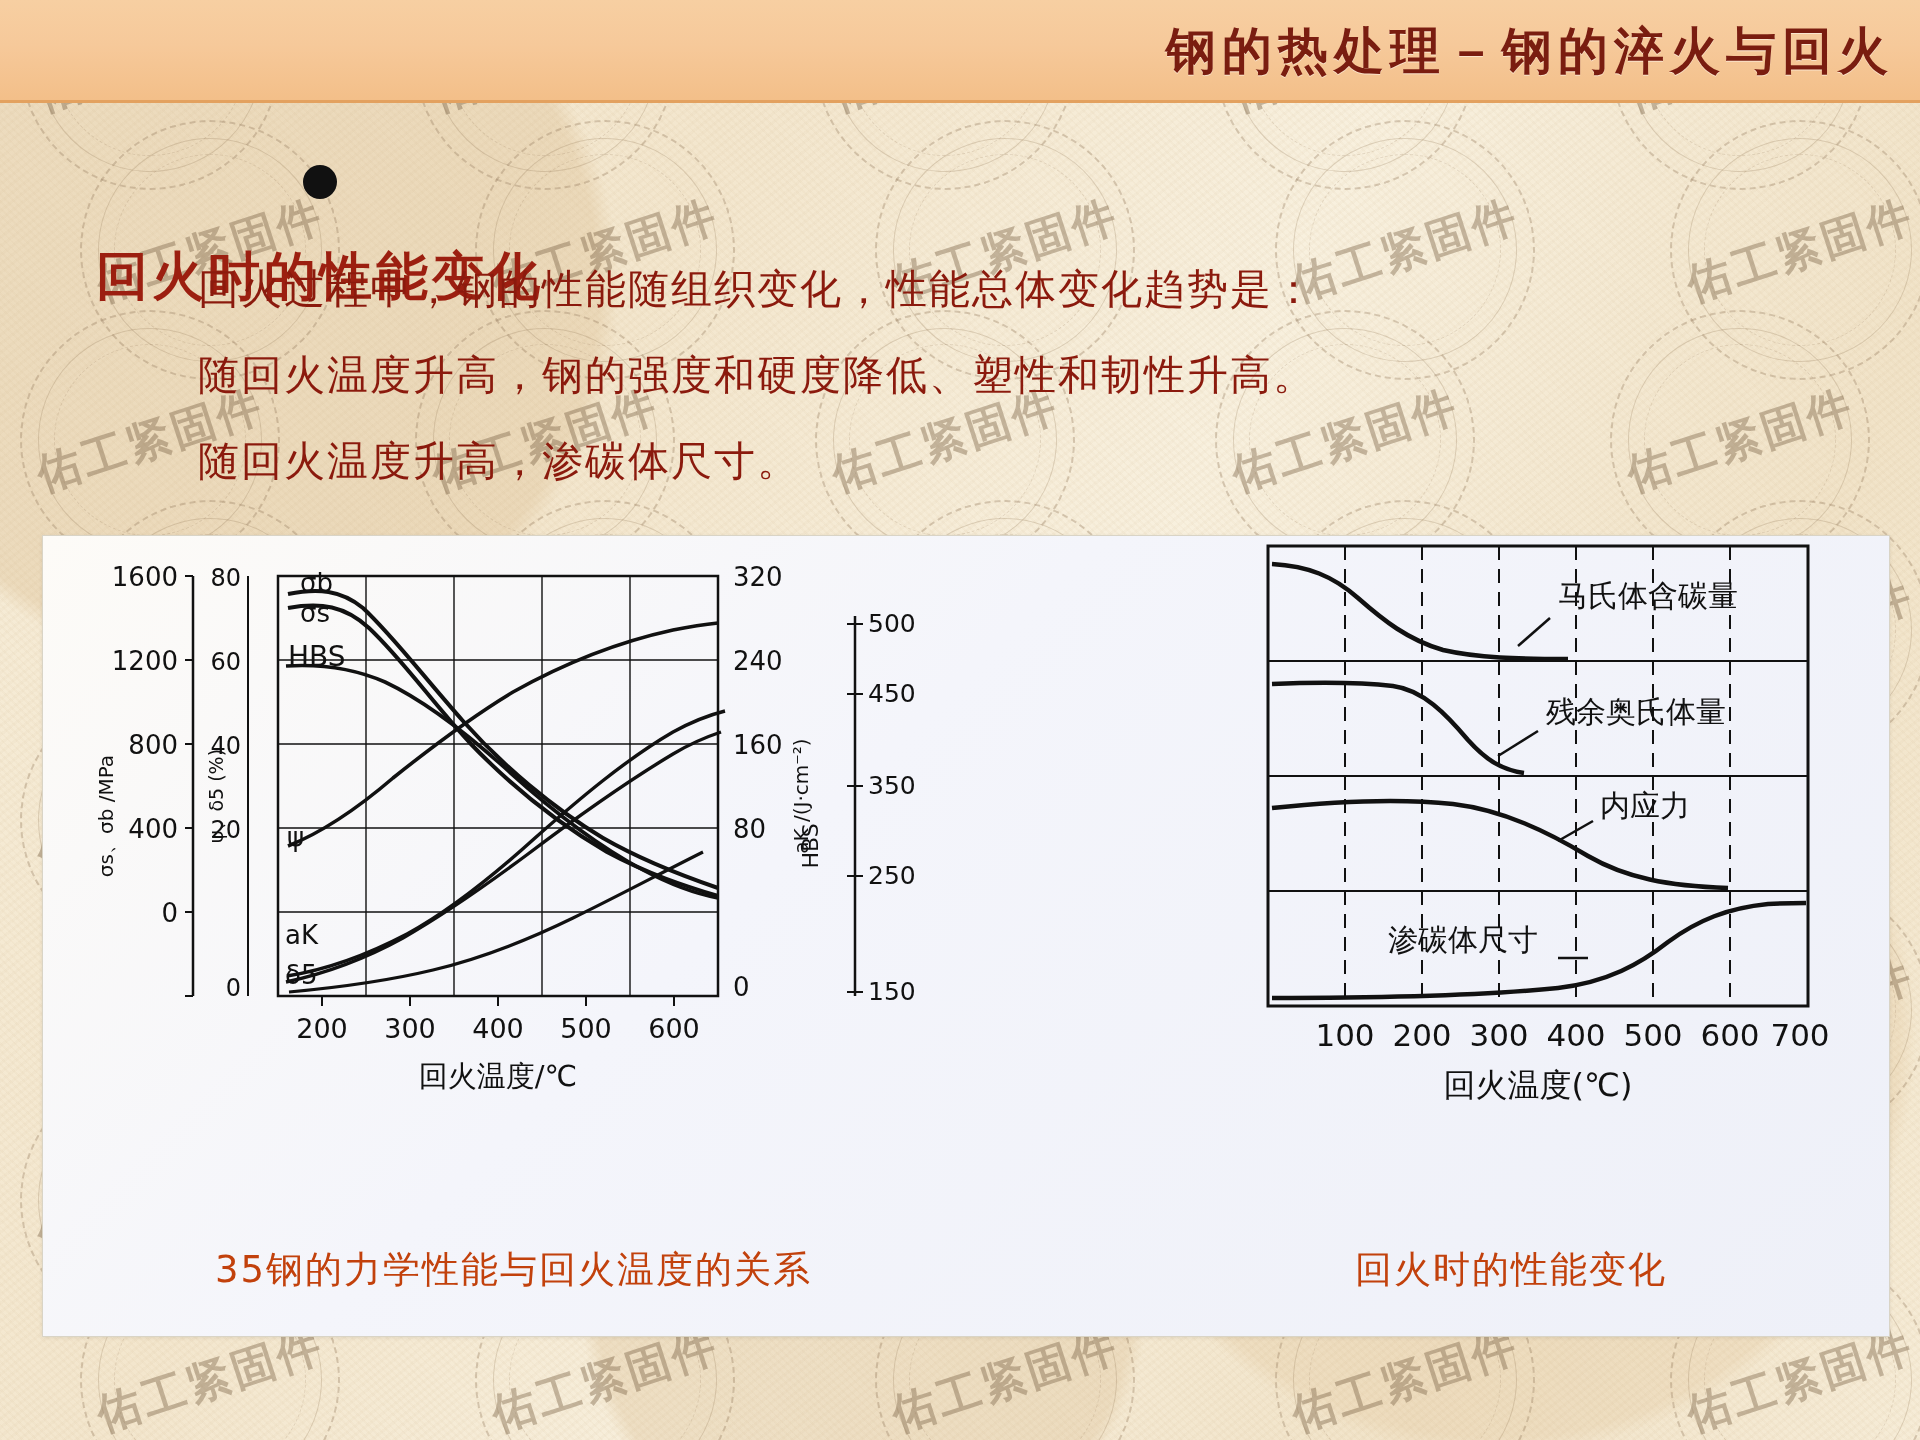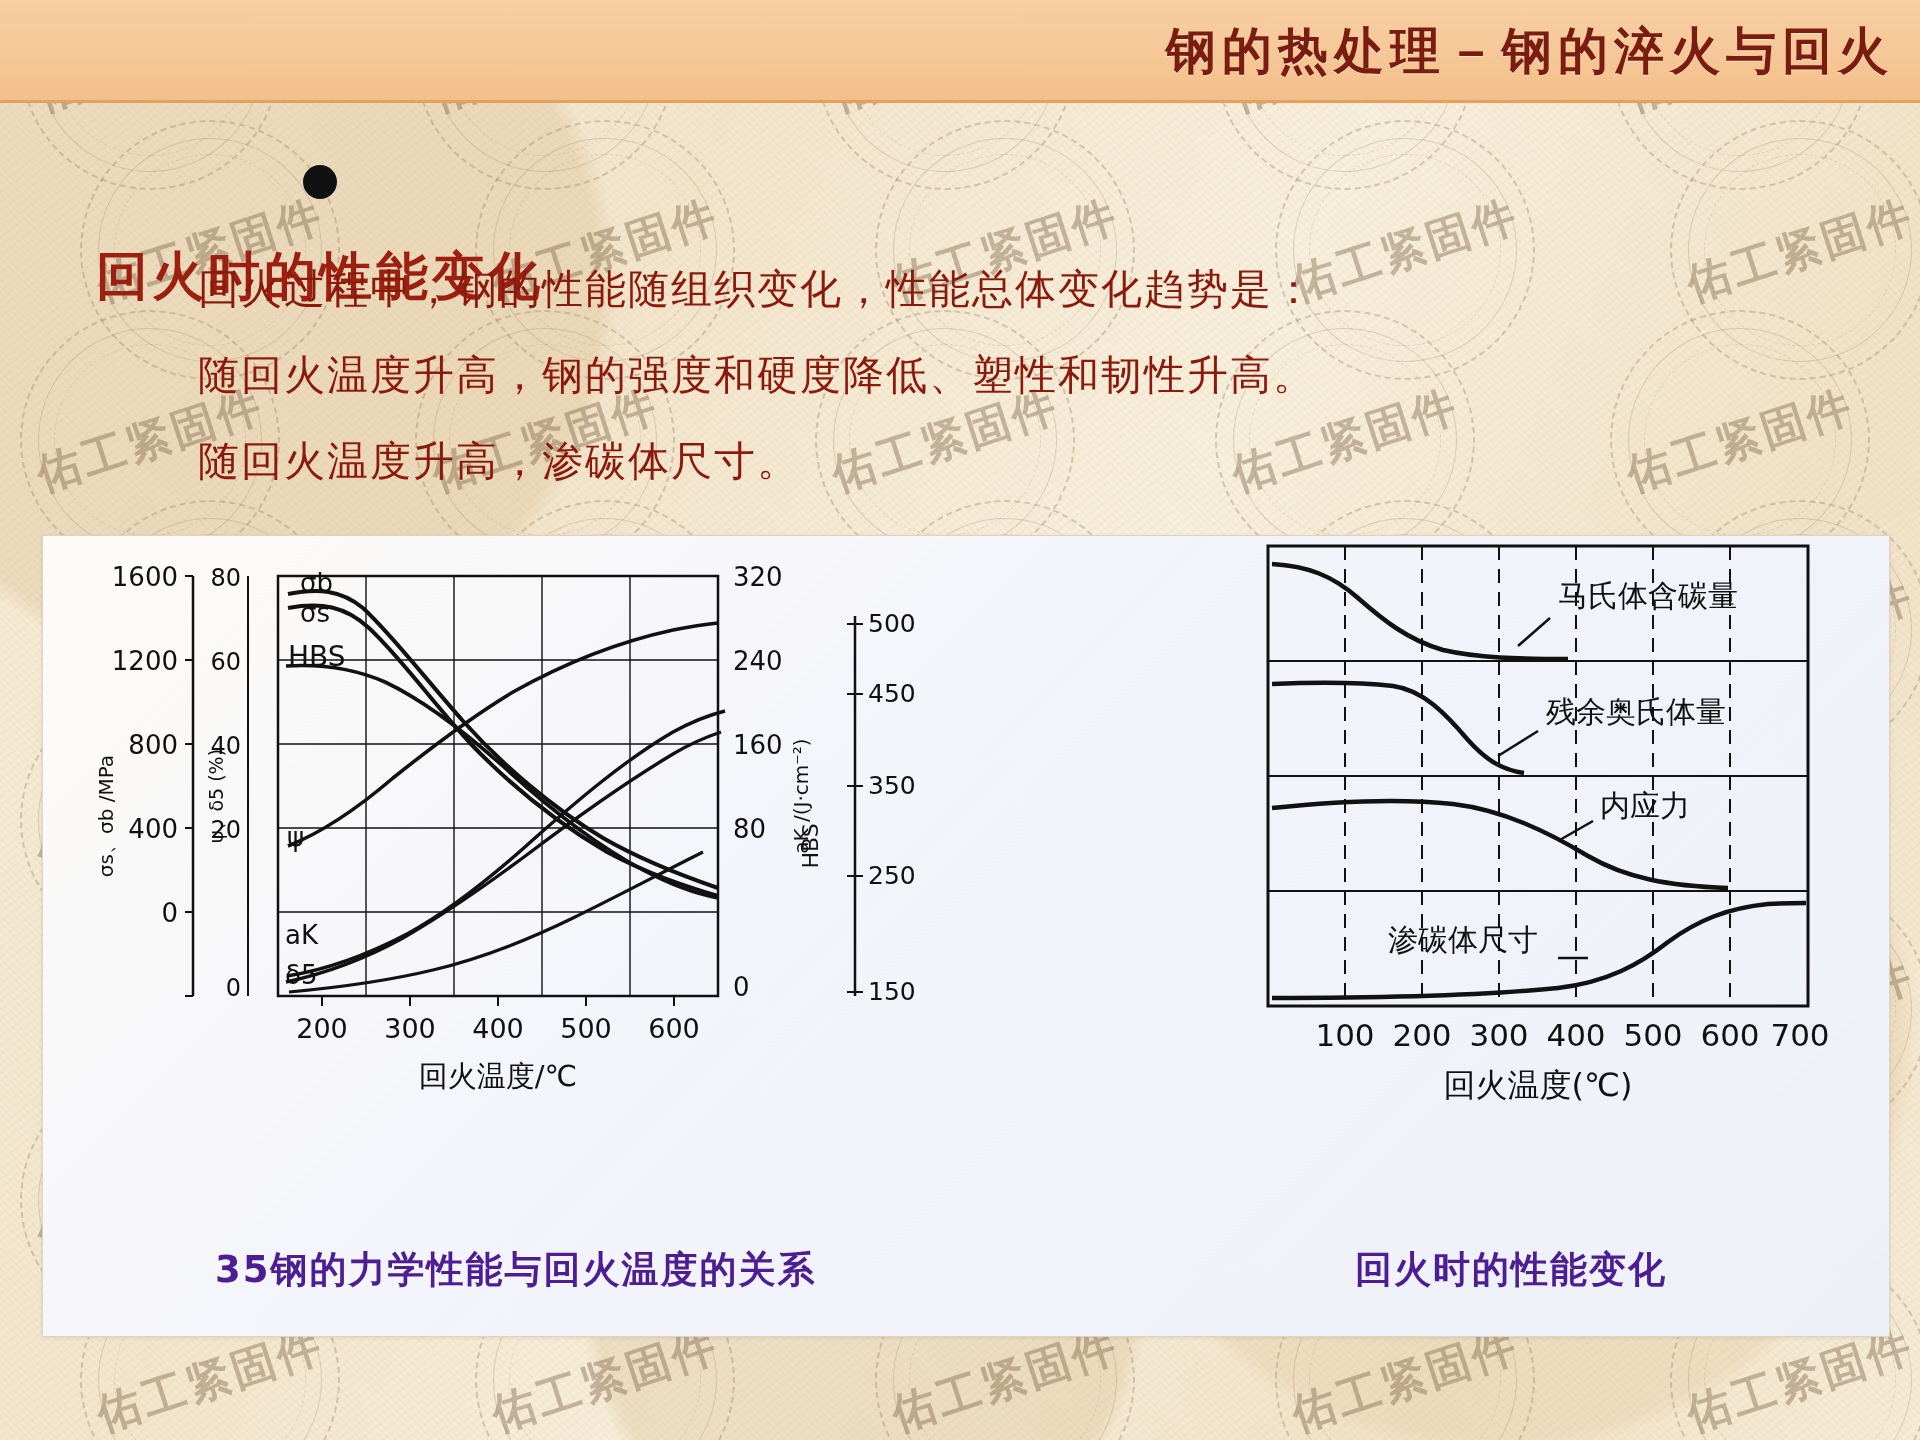--- a/index.html
+++ b/index.html
@@ -85,21 +85,21 @@
   .figure-panel{
     position:absolute;left:42px;top:535px;width:1846px;height:800px;
     background:linear-gradient(135deg,#fdfbf7 0%,#f4f5fb 40%,#eef0f8 100%);
     border:1px solid #d9d4c6;
     box-shadow:0 1px 4px rgba(0,0,0,.08);
   }
   .fig-left{position:absolute;left:30px;top:10px;width:930px;height:680px;}
   .fig-right{position:absolute;left:1185px;top:-10px;width:640px;height:660px;text-align:right;}
   .cap{
     position:absolute;
-    font-size:37px;font-weight:bold;color:#4c1d95;letter-spacing:2px;
+    font-size:37px;font-weight:normal;color:#c2410c;letter-spacing:2px;
     font-family:"DejaVu Sans","Liberation Sans",sans-serif;
     white-space:nowrap;
   }
   .cap-left{left:215px;top:1245px;}
   .cap-right{left:1355px;top:1245px;}
 
   svg text{font-family:"DejaVu Sans","Liberation Sans",sans-serif;}
 </style>
 </head>
 <body>

